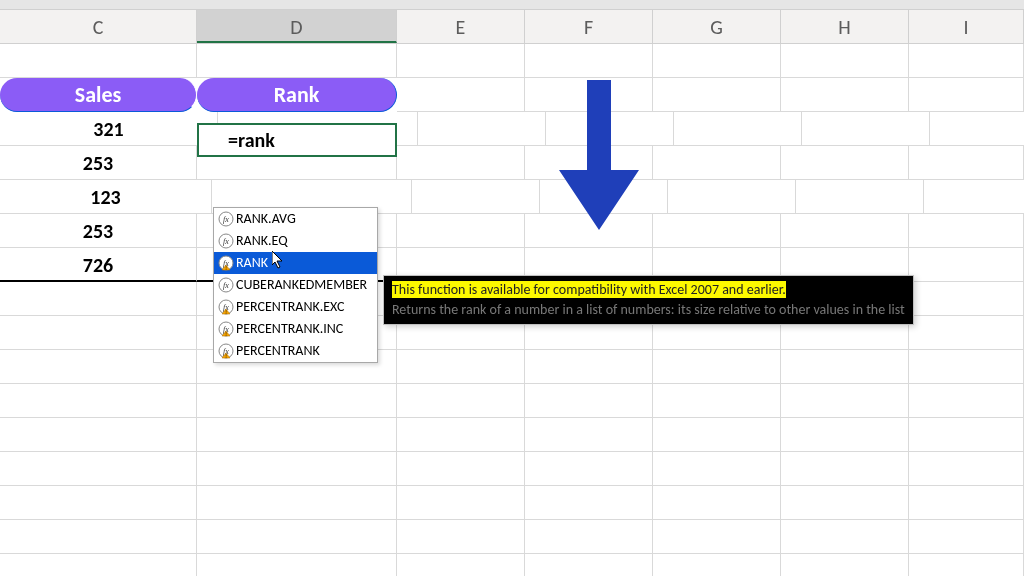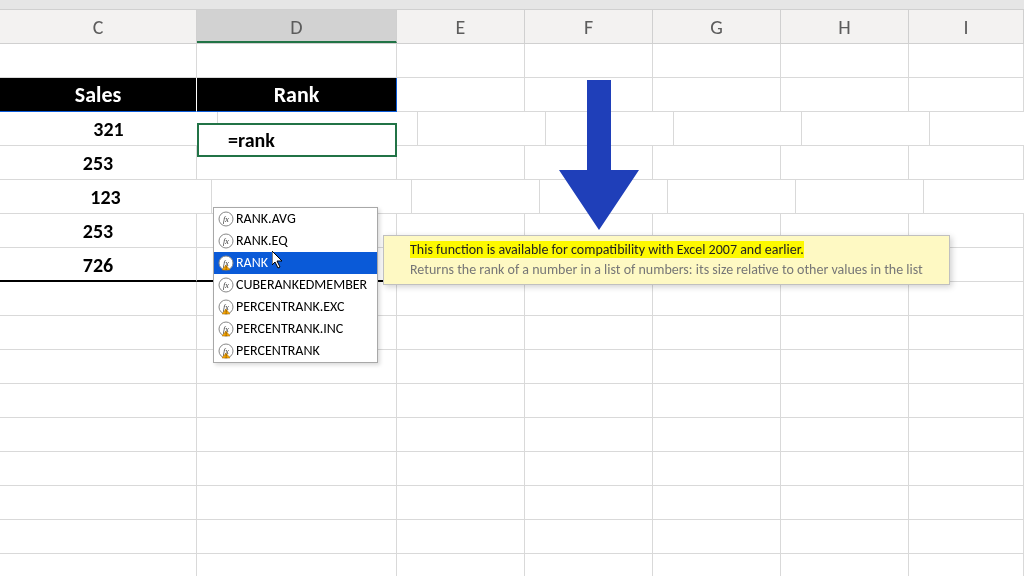--- a/index.html
+++ b/index.html
@@ -54,26 +54,27 @@
     text-align: center;
     font-size: 20px;
     line-height: 34px;
     font-weight: 700;
     color: #000;
     background: #fff;
     overflow: hidden;
   }
   .cell.empty { font-weight: 400; }
   .cell.thead {
-    background: #000000;
+    background: #8b5cf6;
     color: #fff;
     font-weight: 700;
     font-size: 22px;
     border-bottom: 1px solid #0a5ad8;
     border-right: 1px solid #fff;
+    border-radius: 17px;
   }
   .cell.thead.last { border-right: 1px solid #0a5ad8; }
   .cell.data-last {
     border-bottom: 2px solid #000;
   }
   .formula-input {
     position: absolute;
     border: 2px solid #217346;
     background: #fff;
     font-family: Calibri, Arial, sans-serif;
@@ -106,27 +107,28 @@
   .fx-icon {
     width: 16px;
     height: 16px;
     flex: 0 0 16px;
     display: inline-flex;
     align-items: center;
     justify-content: center;
   }
   .tooltip {
     position: absolute;
-    background: #fef9c3;
+    background: #000000;
     border: 1px solid #c0c0c0;
     box-shadow: 2px 2px 6px rgba(0,0,0,0.18);
     font-size: 14px;
-    padding: 4px 26px;
+    padding: 4px 8px;
     max-width: 620px;
     line-height: 20px;
+    margin-top: 40px;
   }
   .tooltip .line1 {
     background: #fdf900;
     display: inline;
     color: #222;
   }
   .tooltip .line2 {
     color: #777;
   }
   .arrow {

